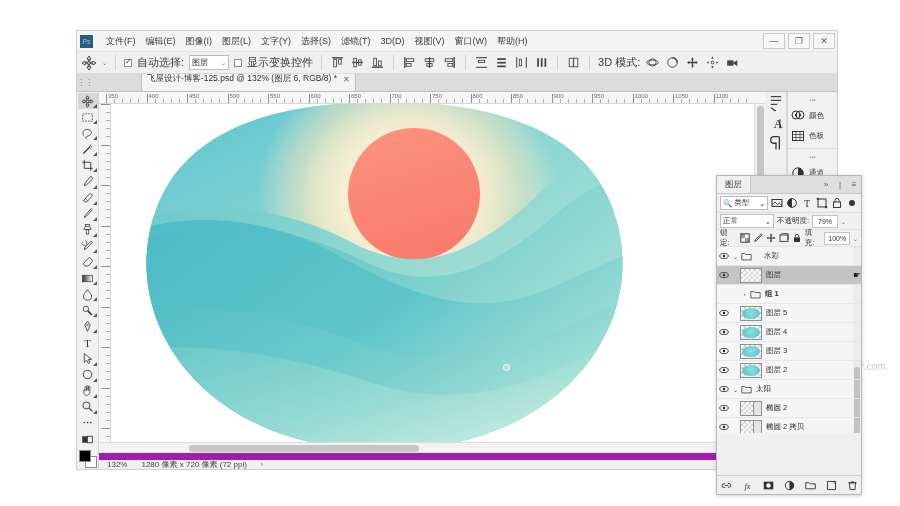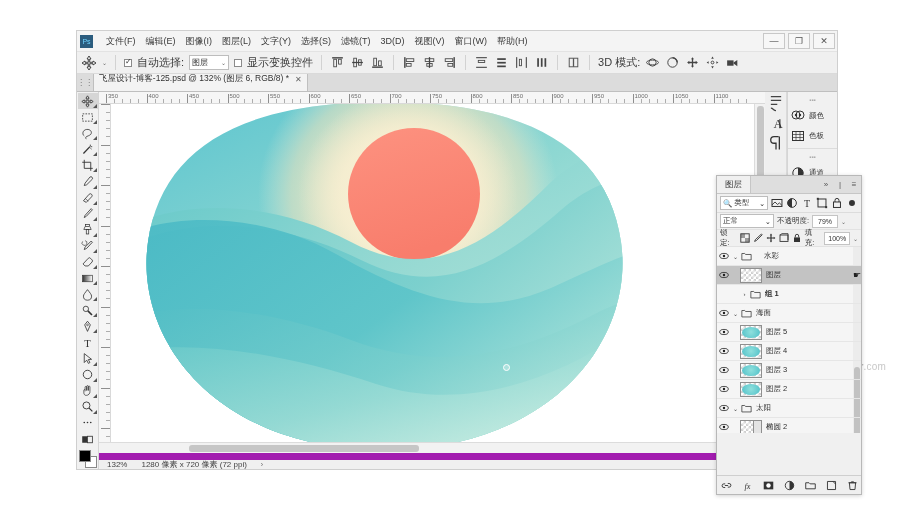--- a/index.html
+++ b/index.html
@@ -64,21 +64,21 @@
 
   
   .tabbar {
     height: 18px; background: #dcdcdc; display: flex; align-items: flex-end; flex: none;
     border-bottom: 1px solid #bfbfbf;
   }
   .tab-grip { width: 16px; height:18px; display:flex; align-items:center; justify-content:center; color:#777; font-size:8px;}
   .doctab {
     height: 17px; background: #f3f3f3; border: 1px solid #bfbfbf; border-bottom: none;
     display: flex; align-items: center; padding: 12px 5px; gap: 6px;
-    font-size: 8.5px; color: #333;
+    font-size: 8.5px; color: #333; margin-left: 48px;
   }
   .tab-close { font-size: 8px; color: #666; }
 
   
   .bodyrow { flex: 1; display: flex; min-height: 0; }
 
   
   .toolbar {
     width: 22px; background: #f1f1f1; border-right: 1px solid #d5d5d5;
     display: flex; flex-direction: column; align-items: center; padding-top: 1px;
@@ -1010,123 +1010,107 @@
             </div>
             <div class="layer-name" style="margin-left: 4px; font-weight: bold;">组 1</div>
           </div>
           <div class="layer">
             <div class="eye">
               <svg viewBox="0 0 14 14" width="10" height="10">
                 <ellipse cx="7" cy="7" rx="6" ry="3.6" fill="none" stroke="#222" stroke-width="1.1"></ellipse>
                 <circle cx="7" cy="7" r="1.7" fill="#222"></circle>
               </svg>
             </div>
+            <div style="width: 9px; flex: 0 0 auto;"></div>
+            <div class="thumb-box">
+              <div class="checker"></div>
+              <div class="thumb-art" style="background:radial-gradient(circle at 50% 45%, #8fe0dd, #4fc0c8);"></div>
+            </div>
+            <div class="layer-name">图层 5</div>
+          </div>
+          <div class="layer">
+            <div class="eye">
+              <svg viewBox="0 0 14 14" width="10" height="10">
+                <ellipse cx="7" cy="7" rx="6" ry="3.6" fill="none" stroke="#222" stroke-width="1.1"></ellipse>
+                <circle cx="7" cy="7" r="1.7" fill="#222"></circle>
+              </svg>
+            </div>
+            <div style="width: 9px; flex: 0 0 auto;"></div>
+            <div class="thumb-box">
+              <div class="checker"></div>
+              <div class="thumb-art" style="background:radial-gradient(circle at 50% 45%, #8fe0dd, #4fc0c8);"></div>
+            </div>
+            <div class="layer-name">图层 4</div>
+          </div>
+          <div class="layer">
+            <div class="eye">
+              <svg viewBox="0 0 14 14" width="10" height="10">
+                <ellipse cx="7" cy="7" rx="6" ry="3.6" fill="none" stroke="#222" stroke-width="1.1"></ellipse>
+                <circle cx="7" cy="7" r="1.7" fill="#222"></circle>
+              </svg>
+            </div>
+            <div style="width: 9px; flex: 0 0 auto;"></div>
+            <div class="thumb-box">
+              <div class="checker"></div>
+              <div class="thumb-art" style="background:radial-gradient(circle at 50% 45%, #8fe0dd, #4fc0c8);"></div>
+            </div>
+            <div class="layer-name">图层 3</div>
+          </div>
+          <div class="layer">
+            <div class="eye">
+              <svg viewBox="0 0 14 14" width="10" height="10">
+                <ellipse cx="7" cy="7" rx="6" ry="3.6" fill="none" stroke="#222" stroke-width="1.1"></ellipse>
+                <circle cx="7" cy="7" r="1.7" fill="#222"></circle>
+              </svg>
+            </div>
+            <div style="width: 9px; flex: 0 0 auto;"></div>
+            <div class="thumb-box">
+              <div class="checker"></div>
+              <div class="thumb-art" style="background:radial-gradient(circle at 50% 45%, #8fe0dd, #4fc0c8);"></div>
+            </div>
+            <div class="layer-name">图层 2</div>
+          </div>
+          <div class="layer">
+            <div class="eye">
+              <svg viewBox="0 0 14 14" width="10" height="10">
+                <ellipse cx="7" cy="7" rx="6" ry="3.6" fill="none" stroke="#222" stroke-width="1.1"></ellipse>
+                <circle cx="7" cy="7" r="1.7" fill="#222"></circle>
+              </svg>
+            </div>
             <div style="width: 0px; flex: 0 0 auto;"></div>
             <div class="twisty">⌄</div>
             <div class="fold">
               <svg viewBox="0 0 14 12" width="11" height="9">
                 <path d="M0.8 10.6 V2 H4.6 L5.9 3.3 H13.2 V10.6 Z" fill="none" stroke="#333" stroke-width="1"></path>
               </svg>
             </div>
-            <div class="layer-name" style="margin-left: 4px;">海面</div>
+            <div class="layer-name" style="margin-left: 4px;">太阳</div>
           </div>
           <div class="layer">
             <div class="eye">
               <svg viewBox="0 0 14 14" width="10" height="10">
                 <ellipse cx="7" cy="7" rx="6" ry="3.6" fill="none" stroke="#222" stroke-width="1.1"></ellipse>
                 <circle cx="7" cy="7" r="1.7" fill="#222"></circle>
               </svg>
             </div>
             <div style="width: 9px; flex: 0 0 auto;"></div>
-            <div class="thumb-box">
+            <div class="thumb-box" style="background: rgb(255, 255, 255);">
               <div class="checker"></div>
-              <div class="thumb-art" style="background:radial-gradient(circle at 50% 45%, #8fe0dd, #4fc0c8);"></div>
-            </div>
-            <div class="layer-name">图层 5</div>
+              <div style="position: absolute; right: 0px; top: 0px; bottom: 0px; width: 8px; background: rgb(228, 228, 228); border-left: 1px solid rgb(143, 143, 143);"></div>
+            </div>
+            <div class="layer-name">椭圆 2</div>
           </div>
           <div class="layer">
             <div class="eye">
               <svg viewBox="0 0 14 14" width="10" height="10">
                 <ellipse cx="7" cy="7" rx="6" ry="3.6" fill="none" stroke="#222" stroke-width="1.1"></ellipse>
                 <circle cx="7" cy="7" r="1.7" fill="#222"></circle>
               </svg>
             </div>
             <div style="width: 9px; flex: 0 0 auto;"></div>
-            <div class="thumb-box">
-              <div class="checker"></div>
-              <div class="thumb-art" style="background:radial-gradient(circle at 50% 45%, #8fe0dd, #4fc0c8);"></div>
-            </div>
-            <div class="layer-name">图层 4</div>
-          </div>
-          <div class="layer">
-            <div class="eye">
-              <svg viewBox="0 0 14 14" width="10" height="10">
-                <ellipse cx="7" cy="7" rx="6" ry="3.6" fill="none" stroke="#222" stroke-width="1.1"></ellipse>
-                <circle cx="7" cy="7" r="1.7" fill="#222"></circle>
-              </svg>
-            </div>
-            <div style="width: 9px; flex: 0 0 auto;"></div>
-            <div class="thumb-box">
-              <div class="checker"></div>
-              <div class="thumb-art" style="background:radial-gradient(circle at 50% 45%, #8fe0dd, #4fc0c8);"></div>
-            </div>
-            <div class="layer-name">图层 3</div>
-          </div>
-          <div class="layer">
-            <div class="eye">
-              <svg viewBox="0 0 14 14" width="10" height="10">
-                <ellipse cx="7" cy="7" rx="6" ry="3.6" fill="none" stroke="#222" stroke-width="1.1"></ellipse>
-                <circle cx="7" cy="7" r="1.7" fill="#222"></circle>
-              </svg>
-            </div>
-            <div style="width: 9px; flex: 0 0 auto;"></div>
-            <div class="thumb-box">
-              <div class="checker"></div>
-              <div class="thumb-art" style="background:radial-gradient(circle at 50% 45%, #8fe0dd, #4fc0c8);"></div>
-            </div>
-            <div class="layer-name">图层 2</div>
-          </div>
-          <div class="layer">
-            <div class="eye">
-              <svg viewBox="0 0 14 14" width="10" height="10">
-                <ellipse cx="7" cy="7" rx="6" ry="3.6" fill="none" stroke="#222" stroke-width="1.1"></ellipse>
-                <circle cx="7" cy="7" r="1.7" fill="#222"></circle>
-              </svg>
-            </div>
-            <div style="width: 0px; flex: 0 0 auto;"></div>
-            <div class="twisty">⌄</div>
-            <div class="fold">
-              <svg viewBox="0 0 14 12" width="11" height="9">
-                <path d="M0.8 10.6 V2 H4.6 L5.9 3.3 H13.2 V10.6 Z" fill="none" stroke="#333" stroke-width="1"></path>
-              </svg>
-            </div>
-            <div class="layer-name" style="margin-left: 4px;">太阳</div>
-          </div>
-          <div class="layer">
-            <div class="eye">
-              <svg viewBox="0 0 14 14" width="10" height="10">
-                <ellipse cx="7" cy="7" rx="6" ry="3.6" fill="none" stroke="#222" stroke-width="1.1"></ellipse>
-                <circle cx="7" cy="7" r="1.7" fill="#222"></circle>
-              </svg>
-            </div>
-            <div style="width: 9px; flex: 0 0 auto;"></div>
-            <div class="thumb-box" style="background: rgb(255, 255, 255);">
-              <div class="checker"></div>
-              <div style="position: absolute; right: 0px; top: 0px; bottom: 0px; width: 8px; background: rgb(228, 228, 228); border-left: 1px solid rgb(143, 143, 143);"></div>
-            </div>
-            <div class="layer-name">椭圆 2</div>
-          </div>
-          <div class="layer">
-            <div class="eye">
-              <svg viewBox="0 0 14 14" width="10" height="10">
-                <ellipse cx="7" cy="7" rx="6" ry="3.6" fill="none" stroke="#222" stroke-width="1.1"></ellipse>
-                <circle cx="7" cy="7" r="1.7" fill="#222"></circle>
-              </svg>
-            </div>
-            <div style="width: 9px; flex: 0 0 auto;"></div>
             <div class="thumb-box" style="background: rgb(255, 255, 255);">
               <div class="checker"></div>
               <div style="position: absolute; right: 0px; top: 0px; bottom: 0px; width: 8px; background: rgb(228, 228, 228); border-left: 1px solid rgb(143, 143, 143);"></div>
             </div>
             <div class="layer-name">椭圆 2 拷贝</div>
           </div>
         </div>
 
       <div class="lp-bottom">
         <span class="lpb">

